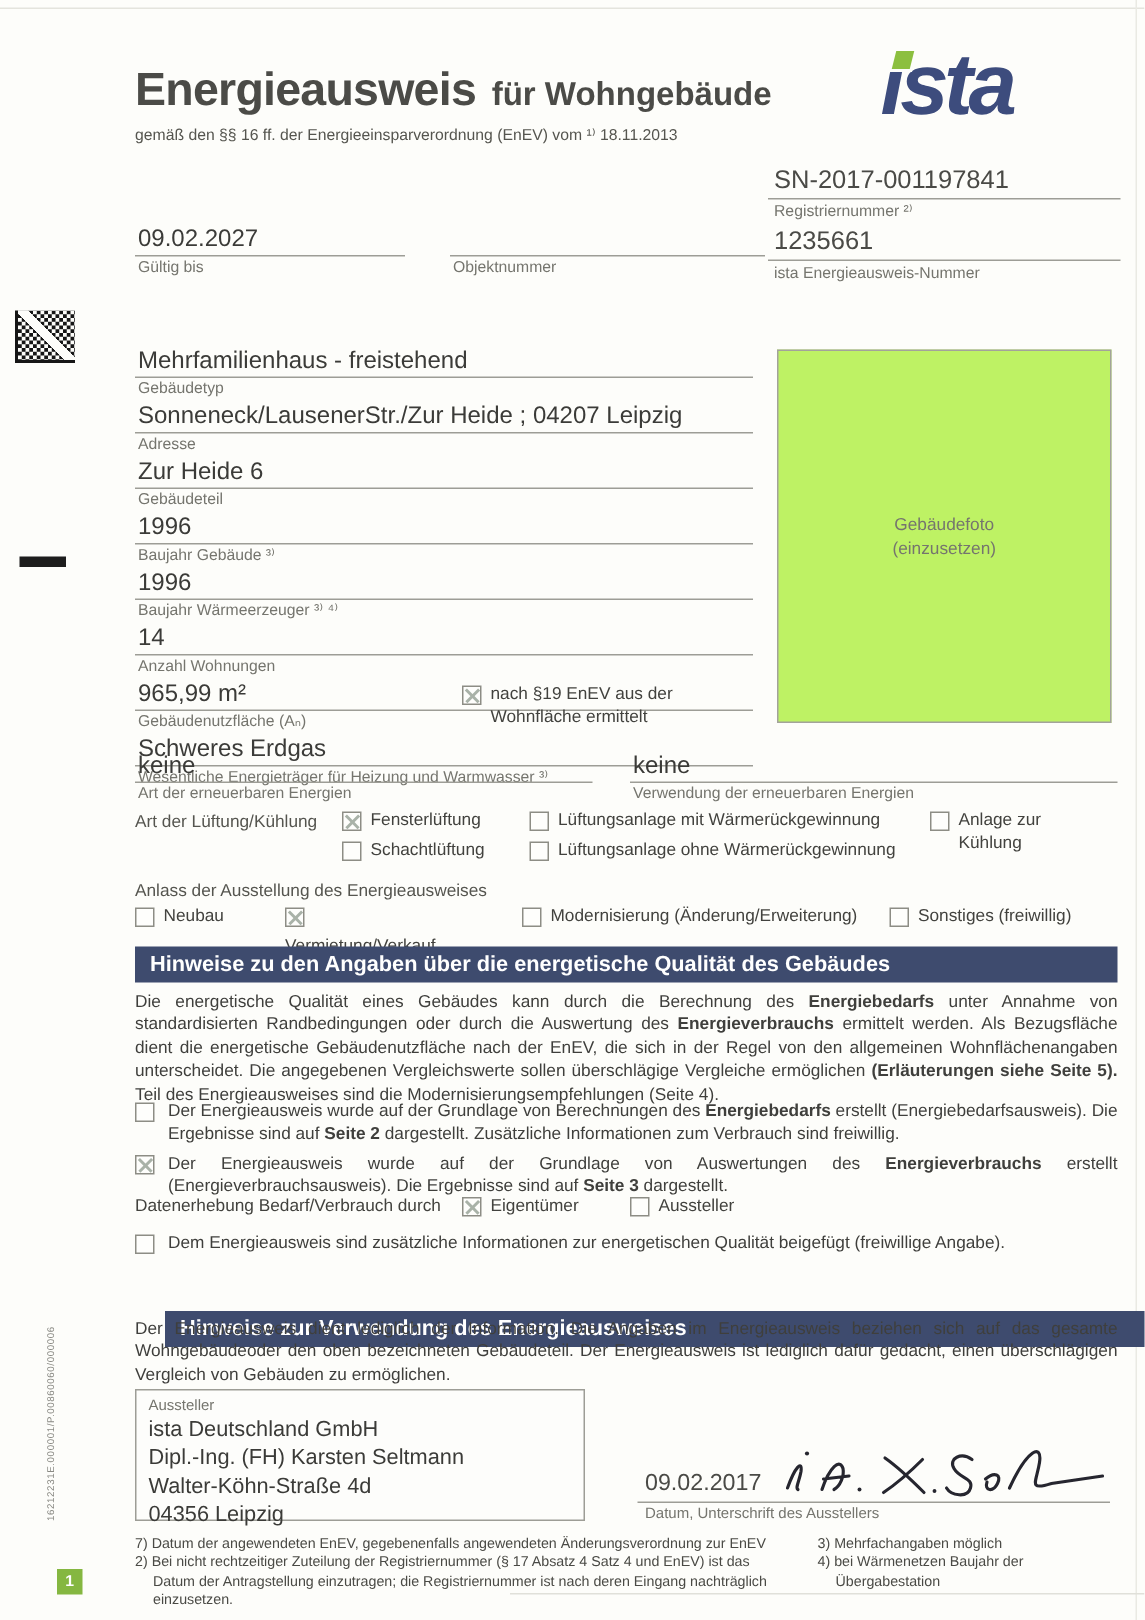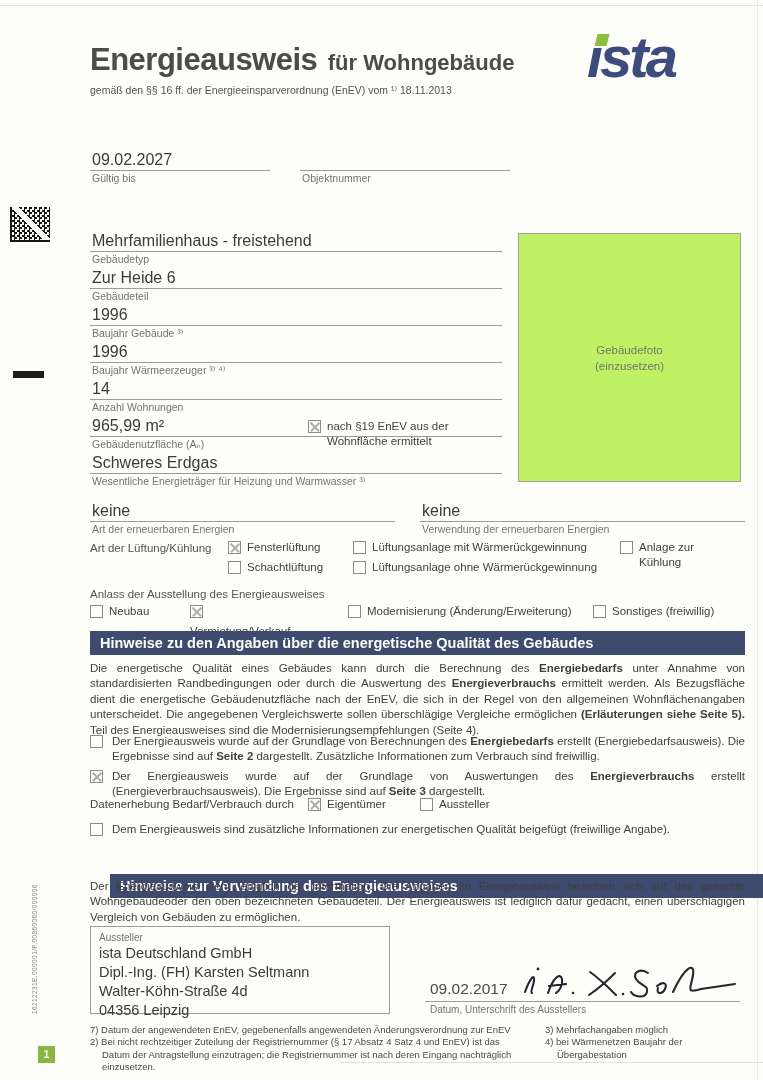--- a/index.html
+++ b/index.html
@@ -140,37 +140,47 @@
     <span class="title-main">Energieausweis</span>
     <span class="title-sub">für Wohngebäude</span>
     <div class="regulation">gemäß den §§ 16 ff. der Energieeinsparverordnung (EnEV) vom ¹⁾ 18.11.2013</div>
   </div>
 
   <div class="logo">
     <span class="logo-text">ista</span>
     <span class="logo-dot"></span>
   </div>
 
+  <div class="refblock">
+    <div class="ref-value">SN-2017-001197841</div>
+    <div class="ref-label">Registriernummer ²⁾</div>
+    <div class="ref-value">1235661</div>
+    <div class="ref-label">ista Energieausweis-Nummer</div>
+  </div>
 
   <div class="validity">
     <div class="vfield">
       <div class="field-value">09.02.2027</div>
       <div class="field-label">Gültig bis</div>
     </div>
     <div class="vfield objnr">
       <div class="field-value"></div>
       <div class="field-label">Objektnummer</div>
     </div>
   </div>
 
 
   <div class="fieldcol">
     <div class="field">
       <div class="field-value">Mehrfamilienhaus - freistehend</div>
       <div class="field-label">Gebäudetyp</div>
+    </div>
+    <div class="field">
+      <div class="field-value">Sonneneck/LausenerStr./Zur Heide ; 04207 Leipzig</div>
+      <div class="field-label">Adresse</div>
     </div>
     <div class="field">
       <div class="field-value">Zur Heide 6</div>
       <div class="field-label">Gebäudeteil</div>
     </div>
     <div class="field">
       <div class="field-value">1996</div>
       <div class="field-label">Baujahr Gebäude ³⁾</div>
     </div>
     <div class="field">

